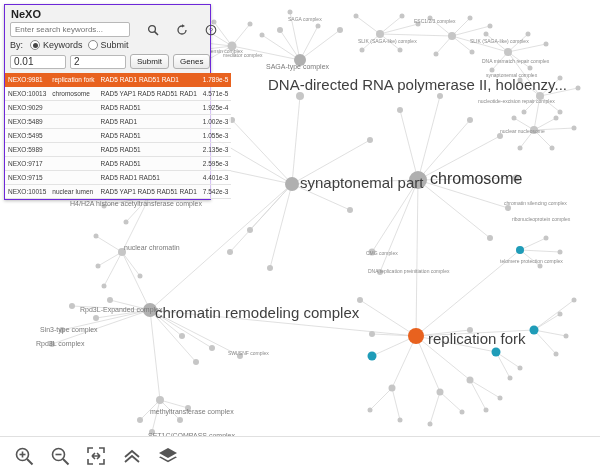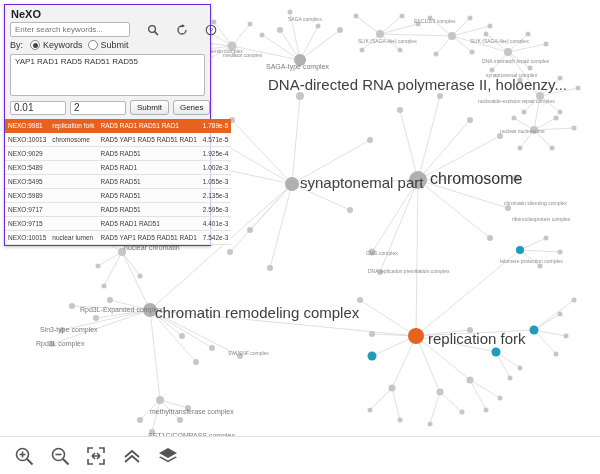--- a/index.html
+++ b/index.html
@@ -462,21 +462,20 @@
       <span class="radio checked">
         <span class="dot"></span>
         <span>Keywords</span>
       </span>
       <span class="radio">
         <span class="dot"></span>
         <span>Submit</span>
       </span>
     </div>
 
-    <div class="term-box">YAP1 RAD1 RAD5 RAD51 RAD55</div>
 
     <div class="controls-row">
       <input class="num-input" type="text" value="0.01" style="">
       <input class="num-input wide" type="text" value="2" style="">
       <button class="btn">Submit</button>
       <button class="btn">Genes</button>
     </div>
 
     <table class="results">
       <tbody>

